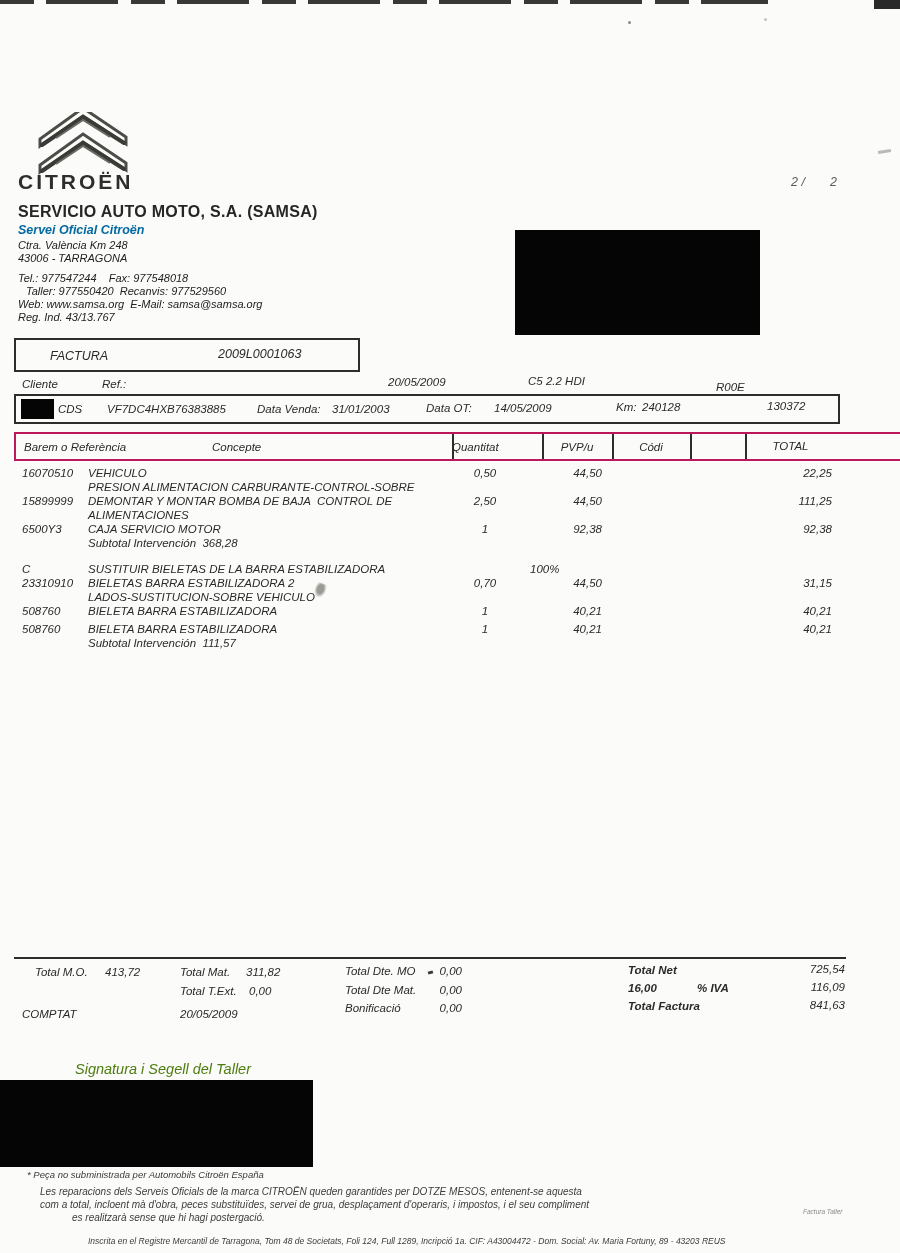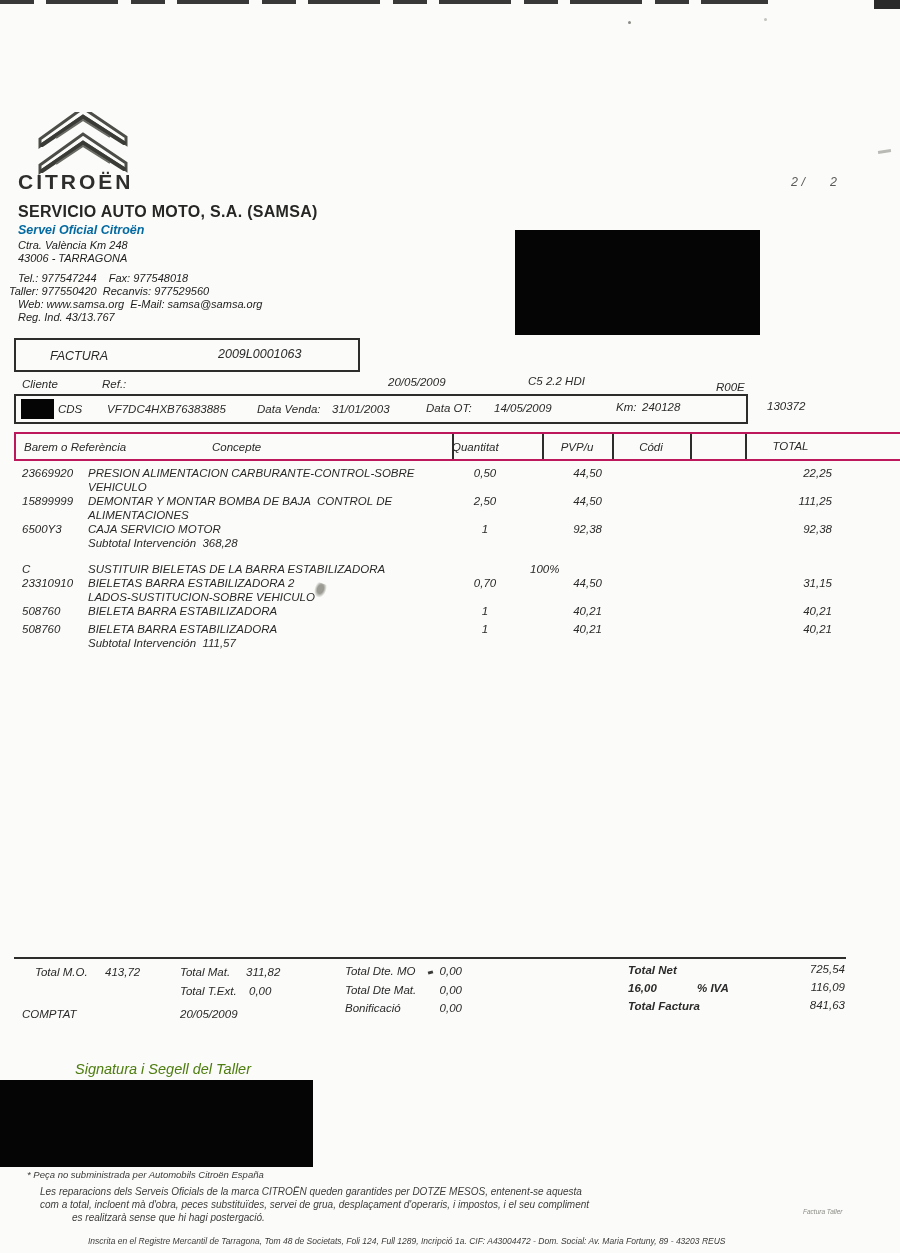--- a/index.html
+++ b/index.html
@@ -26,21 +26,21 @@
   .speck{width:3px;height:3px;background:#8a8a86;border-radius:50%;}
   
   .logo-box{left:26px;top:112px;width:120px;height:64px;}
   .brand{left:18px;top:170px;font-size:21px;font-weight:bold;letter-spacing:3px;color:#2e2e2c;}
   .pagenum{color:#5a5a58;font-size:12.5px;}
   .company{left:18px;top:203px;font-size:16px;font-weight:bold;color:#262624;letter-spacing:.3px;}
   .redact{background:#050505;}
   
   .fbox{left:14px;top:338px;width:346px;height:34px;border:2px solid #2d2d2b;box-sizing:border-box;}
   
-  .vbox{left:14px;top:394px;width:734px;height:30px;border:2px solid #2d2d2b;box-sizing:border-box;}
+  .vbox{left:14px;top:394px;width:826px;height:30px;border:2px solid #2d2d2b;box-sizing:border-box;}
   .hbox{left:14px;top:432px;width:896px;height:29px;border:2px solid #be185d;box-sizing:border-box;}
   .vline{position:absolute;top:0;bottom:0;width:2px;background:#2d2d2b;}
   
   #items{left:14px;top:460px;width:826px;}
   .irow{position:relative;display:flex;align-items:flex-start;}
   .irow.gap{margin-top:12px;}
   .irow.m6{margin-top:6px;}
   .irow.m4{margin-top:4px;}
   .c-code{width:74px;padding-left:8px;box-sizing:border-box;flex:none;}
   .c-concept{width:364px;flex:none;white-space:pre;}
@@ -85,21 +85,21 @@
 <div class="abs brand">CITROËN</div>
 
 <div class="abs it pagenum" style="left:791px;top:175px;">2 /</div>
 <div class="abs it pagenum" style="left:830px;top:175px;">2</div>
 
 <div class="abs company">SERVICIO AUTO MOTO, S.A. (SAMSA)</div>
 <div class="abs it b" style="left:18px;top:223px;font-size:12.5px;color:#0369a1;">Servei Oficial Citroën</div>
 <div class="abs it small" style="left:18px;top:239px;">Ctra. València Km 248</div>
 <div class="abs it small" style="left:18px;top:252px;">43006 - TARRAGONA</div>
 <div class="abs it small" style="left:18px;top:272px;white-space:pre;">Tel.: 977547244    Fax: 977548018</div>
-<div class="abs it small" style="left:9px;top:285px;white-space:pre;">Taller: 977550420  Recanvis: 977529560</div>
+<div class="abs it small" style="left:26px;top:285px;white-space:pre;">Taller: 977550420  Recanvis: 977529560</div>
 <div class="abs it small" style="left:18px;top:298px;white-space:pre;">Web: www.samsa.org  E-Mail: samsa@samsa.org</div>
 <div class="abs it small" style="left:18px;top:311px;">Reg. Ind. 43/13.767</div>
 
 <div class="abs redact" style="left:515px;top:230px;width:245px;height:105px;"></div>
 
 <div class="abs fbox">
   <span class="abs it txt" style="left:34px;top:9px;font-size:12.5px;">FACTURA</span>
   <span class="abs it txt" style="left:202px;top:7px;font-size:12.5px;">2009L0001063</span>
 </div>
 
@@ -131,22 +131,22 @@
   <span class="abs it txt" style="left:8px;top:6px;">Barem o Referència</span>
   <span class="abs it txt" style="left:196px;top:6px;">Concepte</span>
   <span class="abs it txt" style="left:436px;width:90px;top:6px;text-align:left;">Quantitat</span>
   <span class="abs it txt" style="left:526px;width:70px;top:6px;text-align:center;">PVP/u</span>
   <span class="abs it txt" style="left:596px;width:78px;top:6px;text-align:center;">Códi</span>
   <span class="abs it txt" style="left:729px;width:91px;top:5px;text-align:center;">TOTAL</span>
 </div>
 
 <div class="abs it txt" id="items">
     <div class="irow m6">
-      <span class="c-code">23669920</span>
-      <span class="c-concept"><div>PRESION ALIMENTACION CARBURANTE-CONTROL-SOBRE</div><div>VEHICULO</div></span>
+      <span class="c-code">16070510</span>
+      <span class="c-concept"><div>VEHICULO</div><div>PRESION ALIMENTACION CARBURANTE-CONTROL-SOBRE</div></span>
       <span class="c-qty">0,50</span>
       <span class="c-pvp">44,50</span>
       <span class="c-codi"></span>
       <span class="c-empty"></span>
       <span class="c-total">22,25</span>
     </div>
     <div class="irow">
       <span class="c-code">15899999</span>
       <span class="c-concept"><div>DEMONTAR Y MONTAR BOMBA DE BAJA  CONTROL DE</div><div>ALIMENTACIONES</div></span>
       <span class="c-qty">2,50</span>

